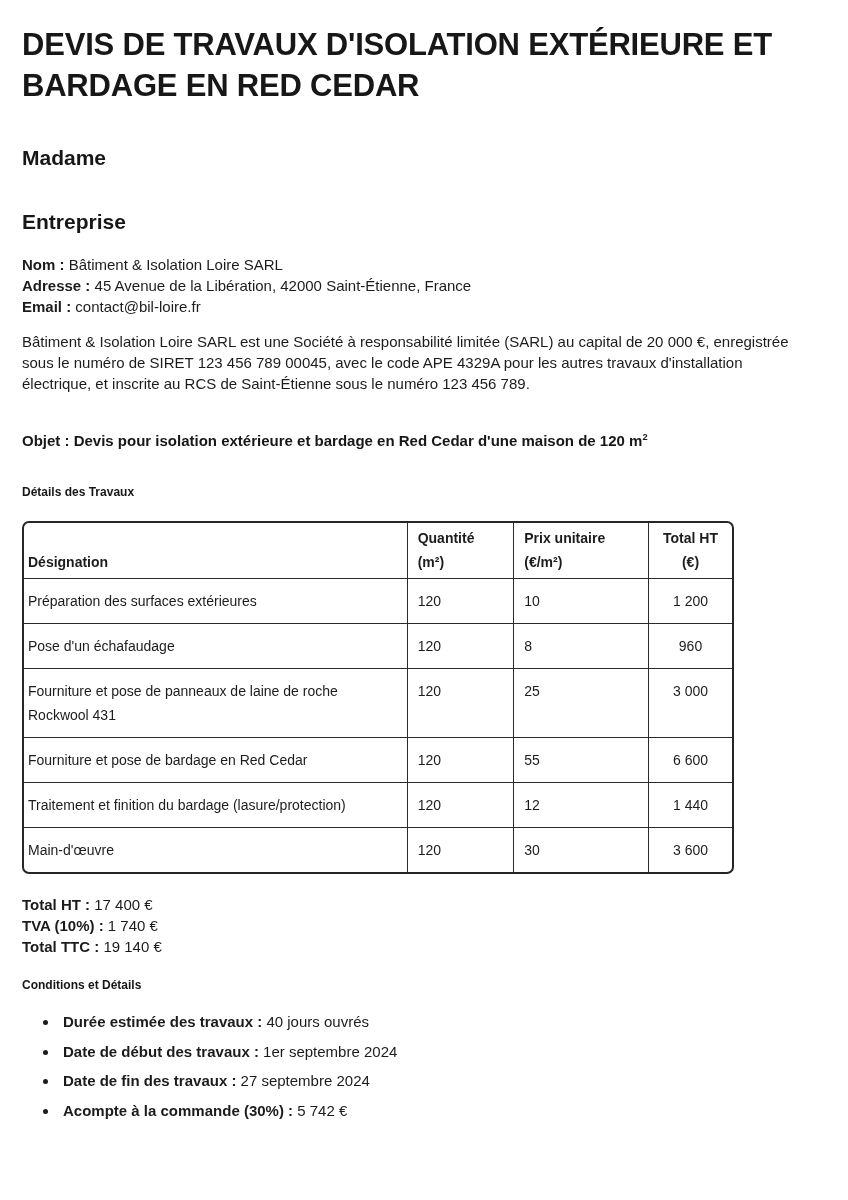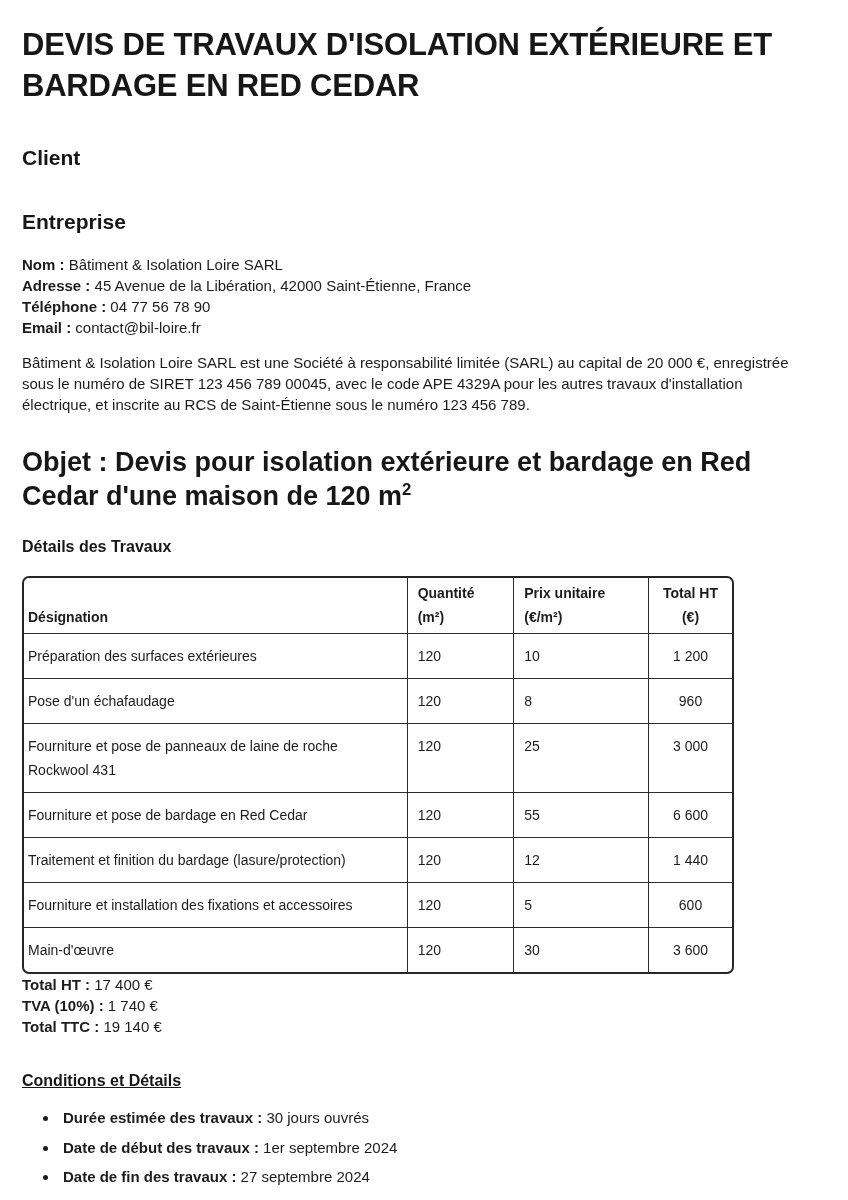--- a/index.html
+++ b/index.html
@@ -28,36 +28,36 @@
     font-size: 21px;
     line-height: 28px;
     font-weight: 700;
     color: #171717;
     margin: 36px 0 18px 0;
   }
   p.field { margin: 0; }
   .lbl { font-weight: 700; }
   p.para { margin: 14px 0 0 0; max-width: 790px; }
   h3.objet {
-    font-size: 27px;
+    font-size: 15px;
     line-height: 34px;
     font-weight: 700;
     color: #171717;
     margin: 30px 0 0 0;
     max-width: 795px;
   }
   h3.objet sup { font-size: 0.62em; line-height: 0; }
   h4.subsection {
-    font-size: 16px;
+    font-size: 12px;
     line-height: 24px;
     font-weight: 700;
     color: #171717;
     margin: 22px 0 17px 0;
   }
-  h4.subsection.conditions { margin-top: 32px; margin-bottom: 14px; text-decoration: underline; }
+  h4.subsection.conditions { margin-top: 16px; margin-bottom: 14px; }
 
   .tbl-wrap {
     width: 708px;
     border: 2px solid #262626;
     border-radius: 7px;
     overflow: hidden;
   }
   table.works {
     width: 100%;
     border-collapse: collapse;
@@ -80,40 +80,39 @@
     font-weight: 700;
     padding-top: 3px;
     padding-bottom: 4px;
   }
   table.works td { vertical-align: top; font-weight: 400; }
   table.works th:last-child, table.works td:last-child { border-right: none; text-align: center; }
   table.works tbody tr:last-child td { border-bottom: none; }
   table.works th:first-child, table.works td:first-child { padding-left: 4px; padding-right: 6px; }
   .hline { display: block; }
 
-  .totals { }
+  .totals { margin-top: 20px; }
   .totals p { margin: 0; }
 
   ul.cond-list { margin: 0; padding-left: 37px; list-style: disc; }
   ul.cond-list li { margin-bottom: 8.5px; padding-left: 4px; }
 </style>
 </head>
 <body>
 
 <div class="page">
 
   <h1 class="title">DEVIS DE TRAVAUX D'ISOLATION EXTÉRIEURE ET BARDAGE EN RED CEDAR</h1>
 
-  <h2 class="section">Client</h2>
+  <h2 class="section">Madame</h2>
 
   <h2 class="section">Entreprise</h2>
   <div>
     <p class="field"><span class="lbl">Nom :</span> <span>Bâtiment &amp; Isolation Loire SARL</span></p>
     <p class="field"><span class="lbl">Adresse :</span> <span>45 Avenue de la Libération, 42000 Saint-Étienne, France</span></p>
-    <p class="field"><span class="lbl">Téléphone :</span> <span>04 77 56 78 90</span></p>
     <p class="field"><span class="lbl">Email :</span> <span>contact@bil-loire.fr</span></p>
     <p class="para">Bâtiment &amp; Isolation Loire SARL est une Société à responsabilité limitée (SARL) au capital de 20 000 €, enregistrée sous le numéro de SIRET 123 456 789 00045, avec le code APE 4329A pour les autres travaux d'installation électrique, et inscrite au RCS de Saint-Étienne sous le numéro 123 456 789.</p>
   </div>
 
   <h3 class="objet"><span>Objet : Devis pour isolation extérieure et bardage en Red Cedar d'une maison de 120 m</span><sup>2</sup></h3>
 
   <h4 class="subsection">Détails des Travaux</h4>
 
   <div class="tbl-wrap">
     <table class="works">
@@ -167,42 +166,36 @@
           <td>55</td>
           <td>6 600</td>
         </tr>
         <tr>
           <td>Traitement et finition du bardage (lasure/protection)</td>
           <td>120</td>
           <td>12</td>
           <td>1 440</td>
         </tr>
         <tr>
-          <td>Fourniture et installation des fixations et accessoires</td>
-          <td>120</td>
-          <td>5</td>
-          <td>600</td>
-        </tr>
-        <tr>
           <td>Main-d'œuvre</td>
           <td>120</td>
           <td>30</td>
           <td>3 600</td>
         </tr>
       </tbody>
     </table>
   </div>
 
   <div class="totals">
     <p><span class="lbl">Total HT :</span> <span>17 400 €</span></p>
     <p><span class="lbl">TVA (10%) :</span> <span>1 740 €</span></p>
     <p><span class="lbl">Total TTC :</span> <span>19 140 €</span></p>
   </div>
 
   <h4 class="subsection conditions">Conditions et Détails</h4>
   <ul class="cond-list">
-    <li><span class="lbl">Durée estimée des travaux :</span> <span>30 jours ouvrés</span></li>
+    <li><span class="lbl">Durée estimée des travaux :</span> <span>40 jours ouvrés</span></li>
     <li><span class="lbl">Date de début des travaux :</span> <span>1er septembre 2024</span></li>
     <li><span class="lbl">Date de fin des travaux :</span> <span>27 septembre 2024</span></li>
     <li><span class="lbl">Acompte à la commande (30%) :</span> <span>5 742 €</span></li>
   </ul>
 
 </div>
 
 </body></html>

